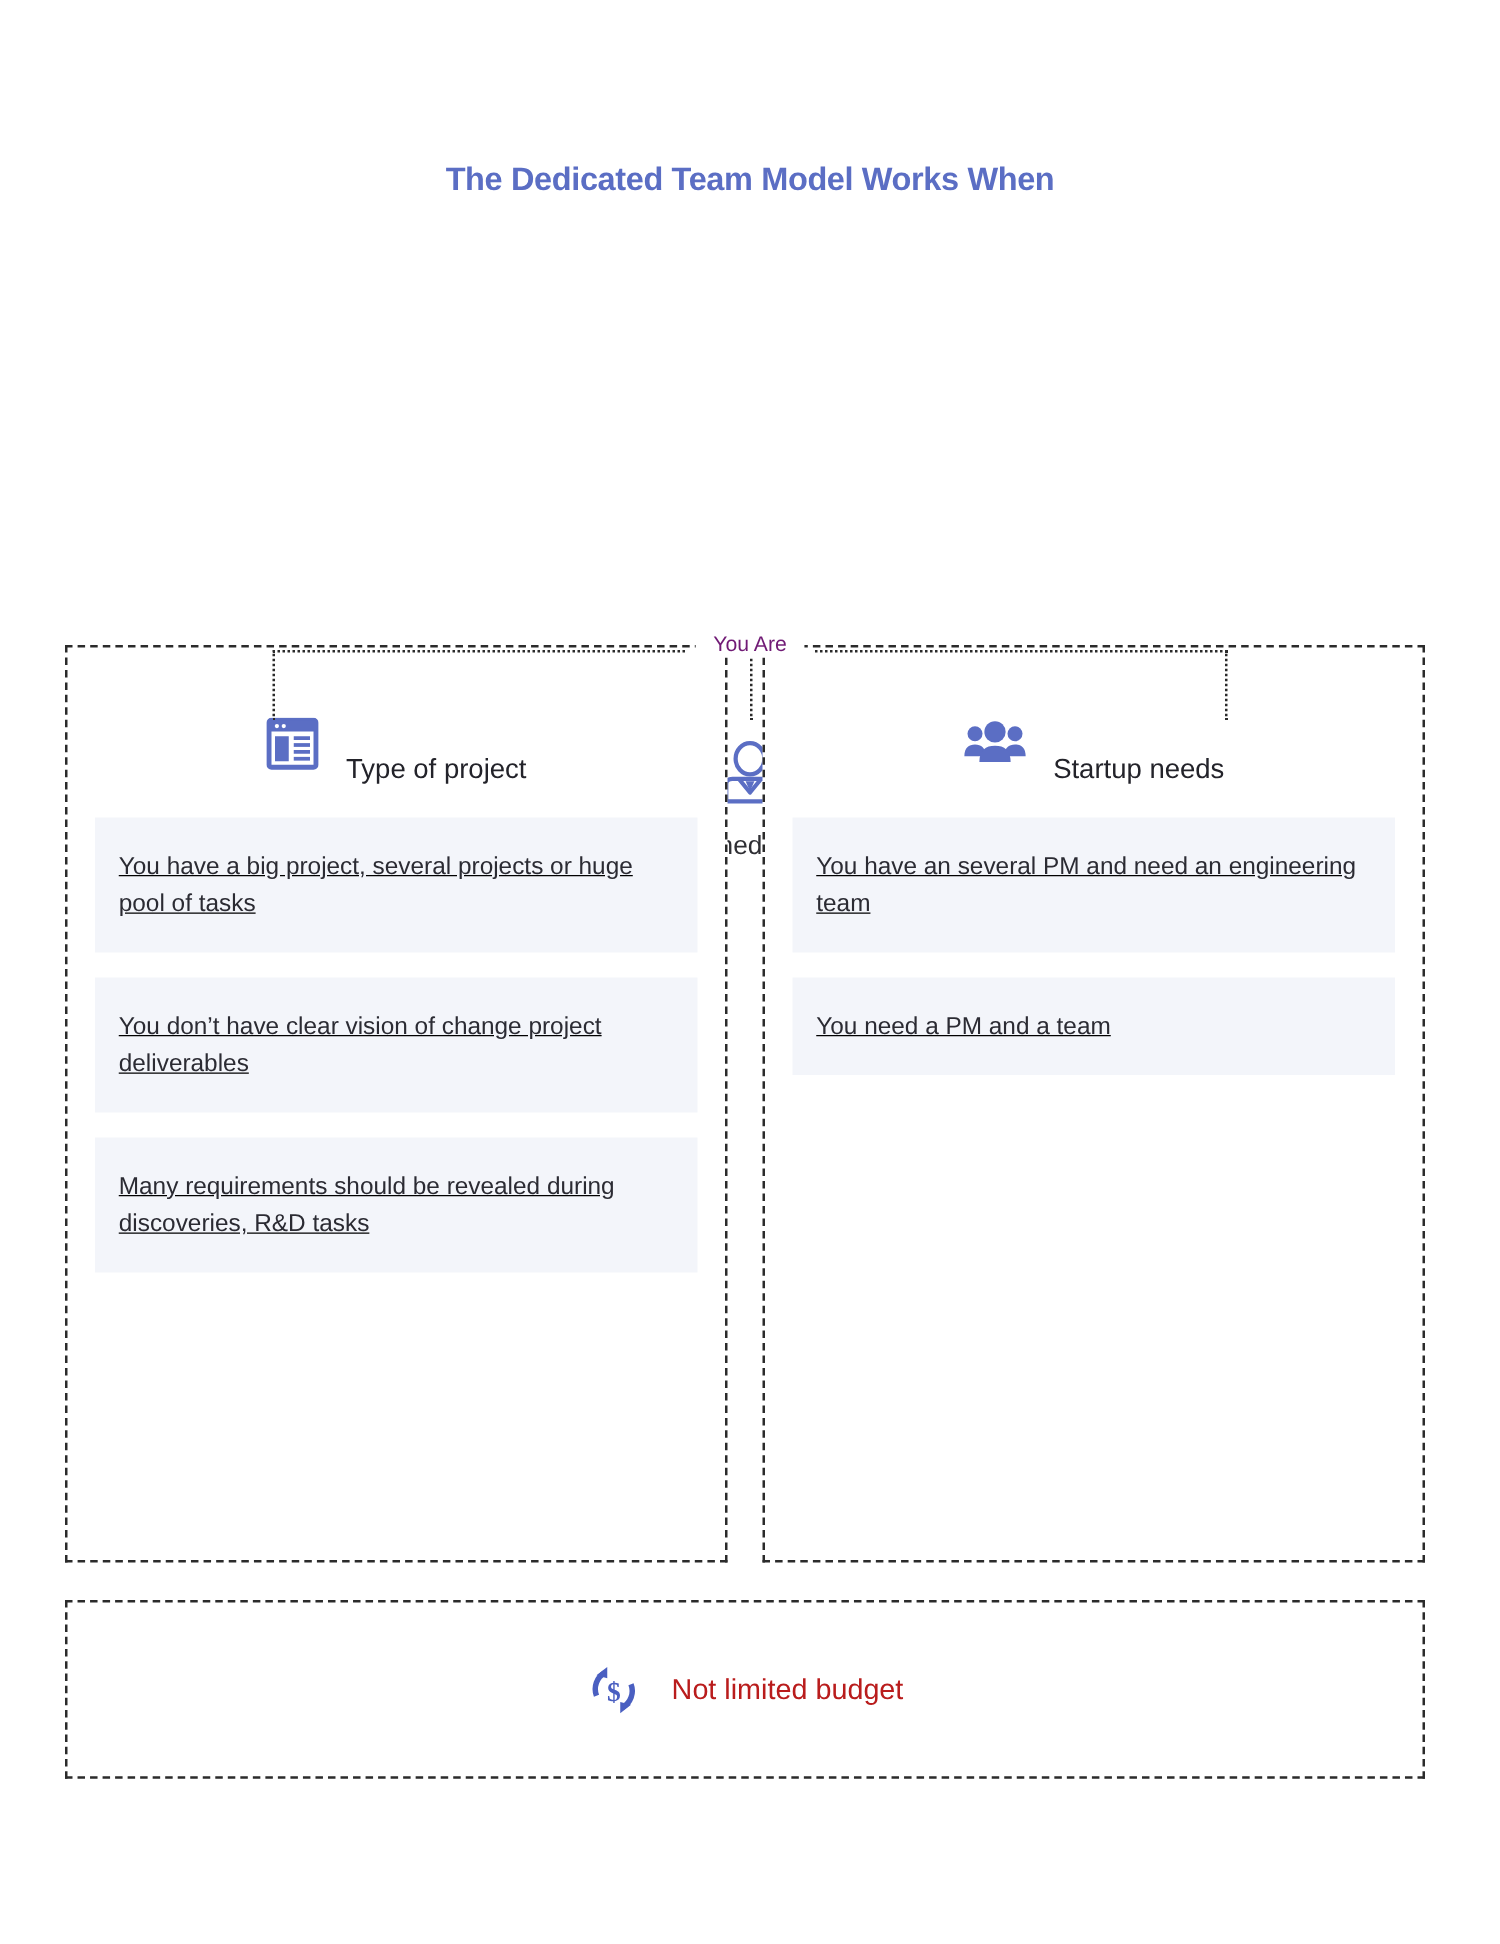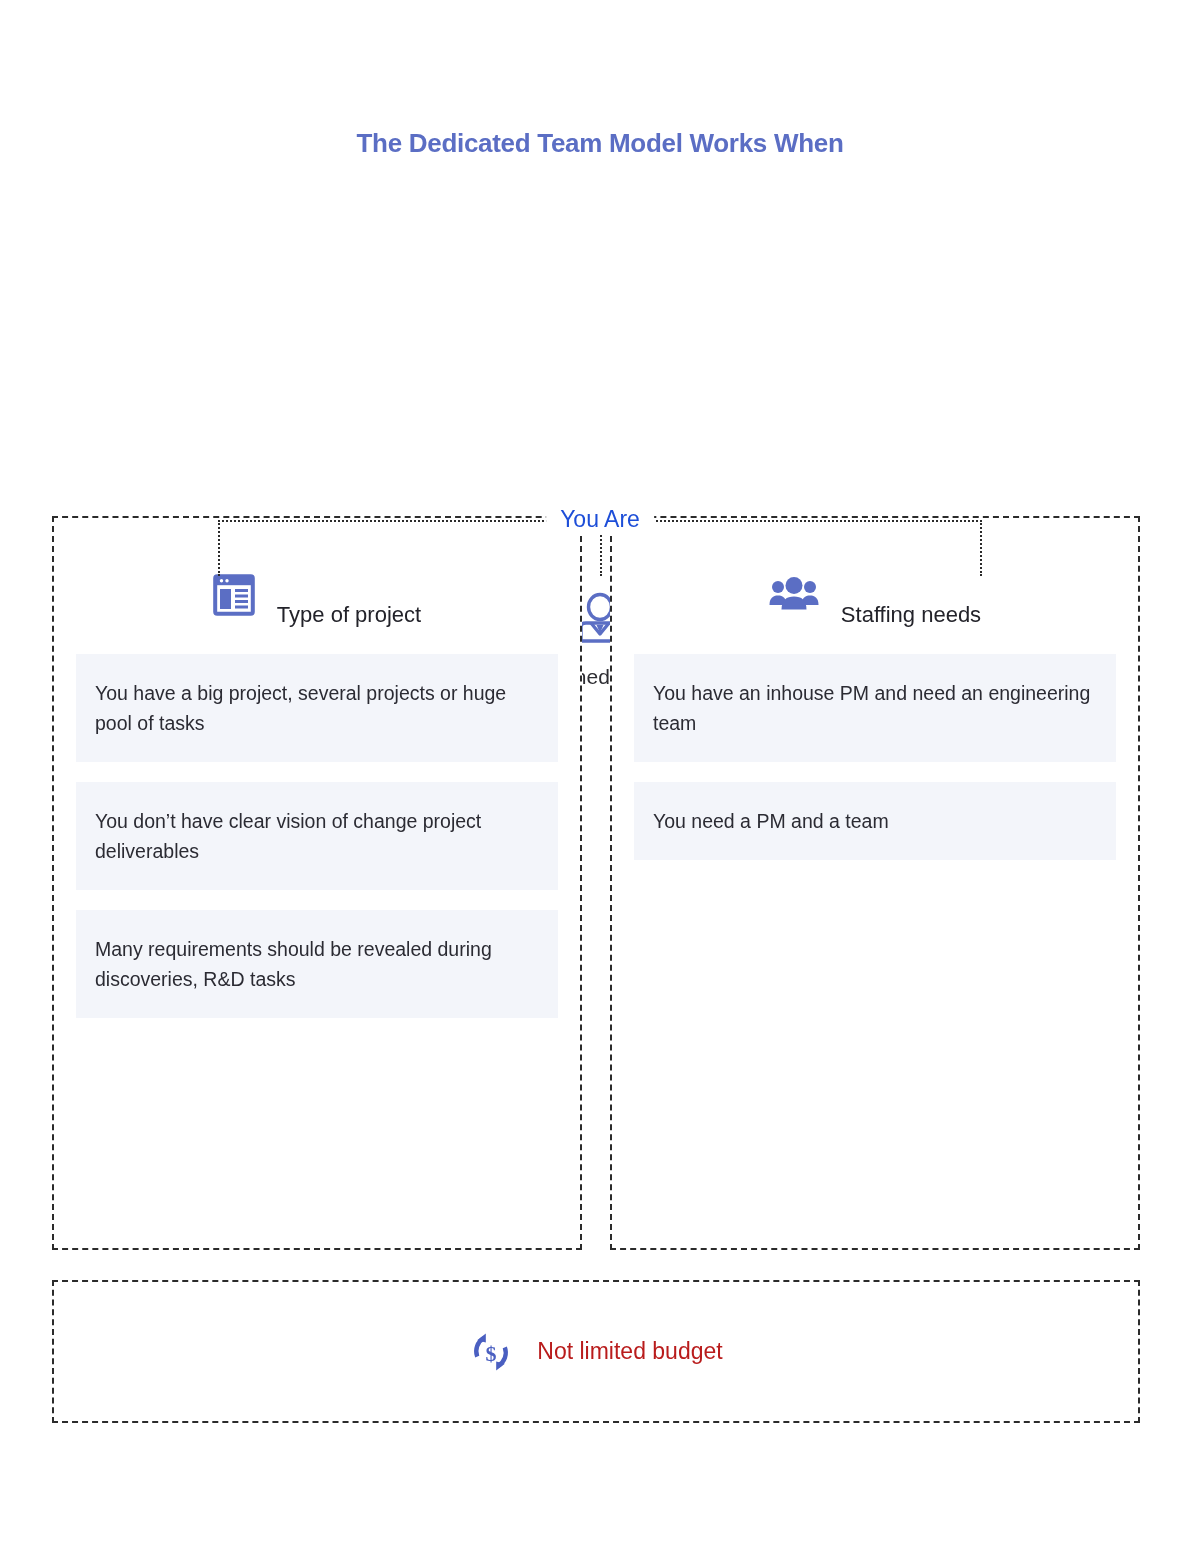--- a/index.html
+++ b/index.html
@@ -36,22 +36,22 @@
     width: 1200px;
     height: 200px;
   }
   .youare-label {
     position: absolute;
     left: 50%;
     transform: translateX(-50%);
     top: 256px;
     background: #ffffff;
     padding: 0 14px;
-    font-size: 23px;
-    color: #1d4ed8;
+    font-size: 17px;
+    color: #701a75;
     z-index: 3;
     white-space: nowrap;
   }
   .hline {
     position: absolute;
     top: 270px;
     height: 0;
     border-top: 2px dotted #2b2b2b;
     z-index: 1;
   }
@@ -109,20 +109,21 @@
     margin-bottom: 26px;
   }
   .card-head .htitle {
     font-size: 22px;
     color: #23232a;
     margin-top: 40px;
   }
 
   .items {
     padding: 0 22px;
+    text-decoration: underline;
   }
   .item {
     background: #f3f5fa;
     color: #2b2b33;
     font-size: 19.5px;
     line-height: 30px;
     padding: 24px 20px 24px 19px;
     margin-bottom: 20px;
     box-sizing: border-box;
   }
@@ -230,24 +231,24 @@
     <span>
       <svg width="50" height="38" viewBox="0 0 50 38">
         <circle cx="9" cy="11" r="6" fill="#5b6ec4"></circle>
         <path d="M0.5 29 C0.5 22 4 19.5 9 19.5 C14 19.5 17.5 22 17.5 29 Z" fill="#5b6ec4"></path>
         <circle cx="41" cy="11" r="6" fill="#5b6ec4"></circle>
         <path d="M32.5 29 C32.5 22 36 19.5 41 19.5 C46 19.5 49.5 22 49.5 29 Z" fill="#5b6ec4"></path>
         <circle cx="25" cy="9.5" r="8.5" fill="#5b6ec4"></circle>
         <path d="M12.5 33.5 C12.5 24 17.5 20.5 25 20.5 C32.5 20.5 37.5 24 37.5 33.5 Z" fill="#5b6ec4"></path>
       </svg>
     </span>
-    <span class="htitle">Staffing needs</span>
+    <span class="htitle">Startup needs</span>
   </div>
   <div class="items">
-    <div class="item">You have an inhouse PM and need an engineering team</div>
+    <div class="item">You have an several PM and need an engineering team</div>
     <div class="item">You need a PM and a team</div>
   </div>
 </div>
 
 <div class="budget-card">
   <span>
     <svg width="44" height="44" viewBox="0 0 44 44">
       <path d="M8.2 26.6 A15 15 0 0 1 14.8 8.2" fill="none" stroke="#4a5fc1" stroke-width="4.4" stroke-linecap="butt"></path>
       <path d="M35.8 17.4 A15 15 0 0 1 29.2 35.8" fill="none" stroke="#4a5fc1" stroke-width="4.4" stroke-linecap="butt"></path>
       <path d="M16.8 3.5 L16.8 12.5 L8.2 10.2 Z" fill="#4a5fc1"></path>

